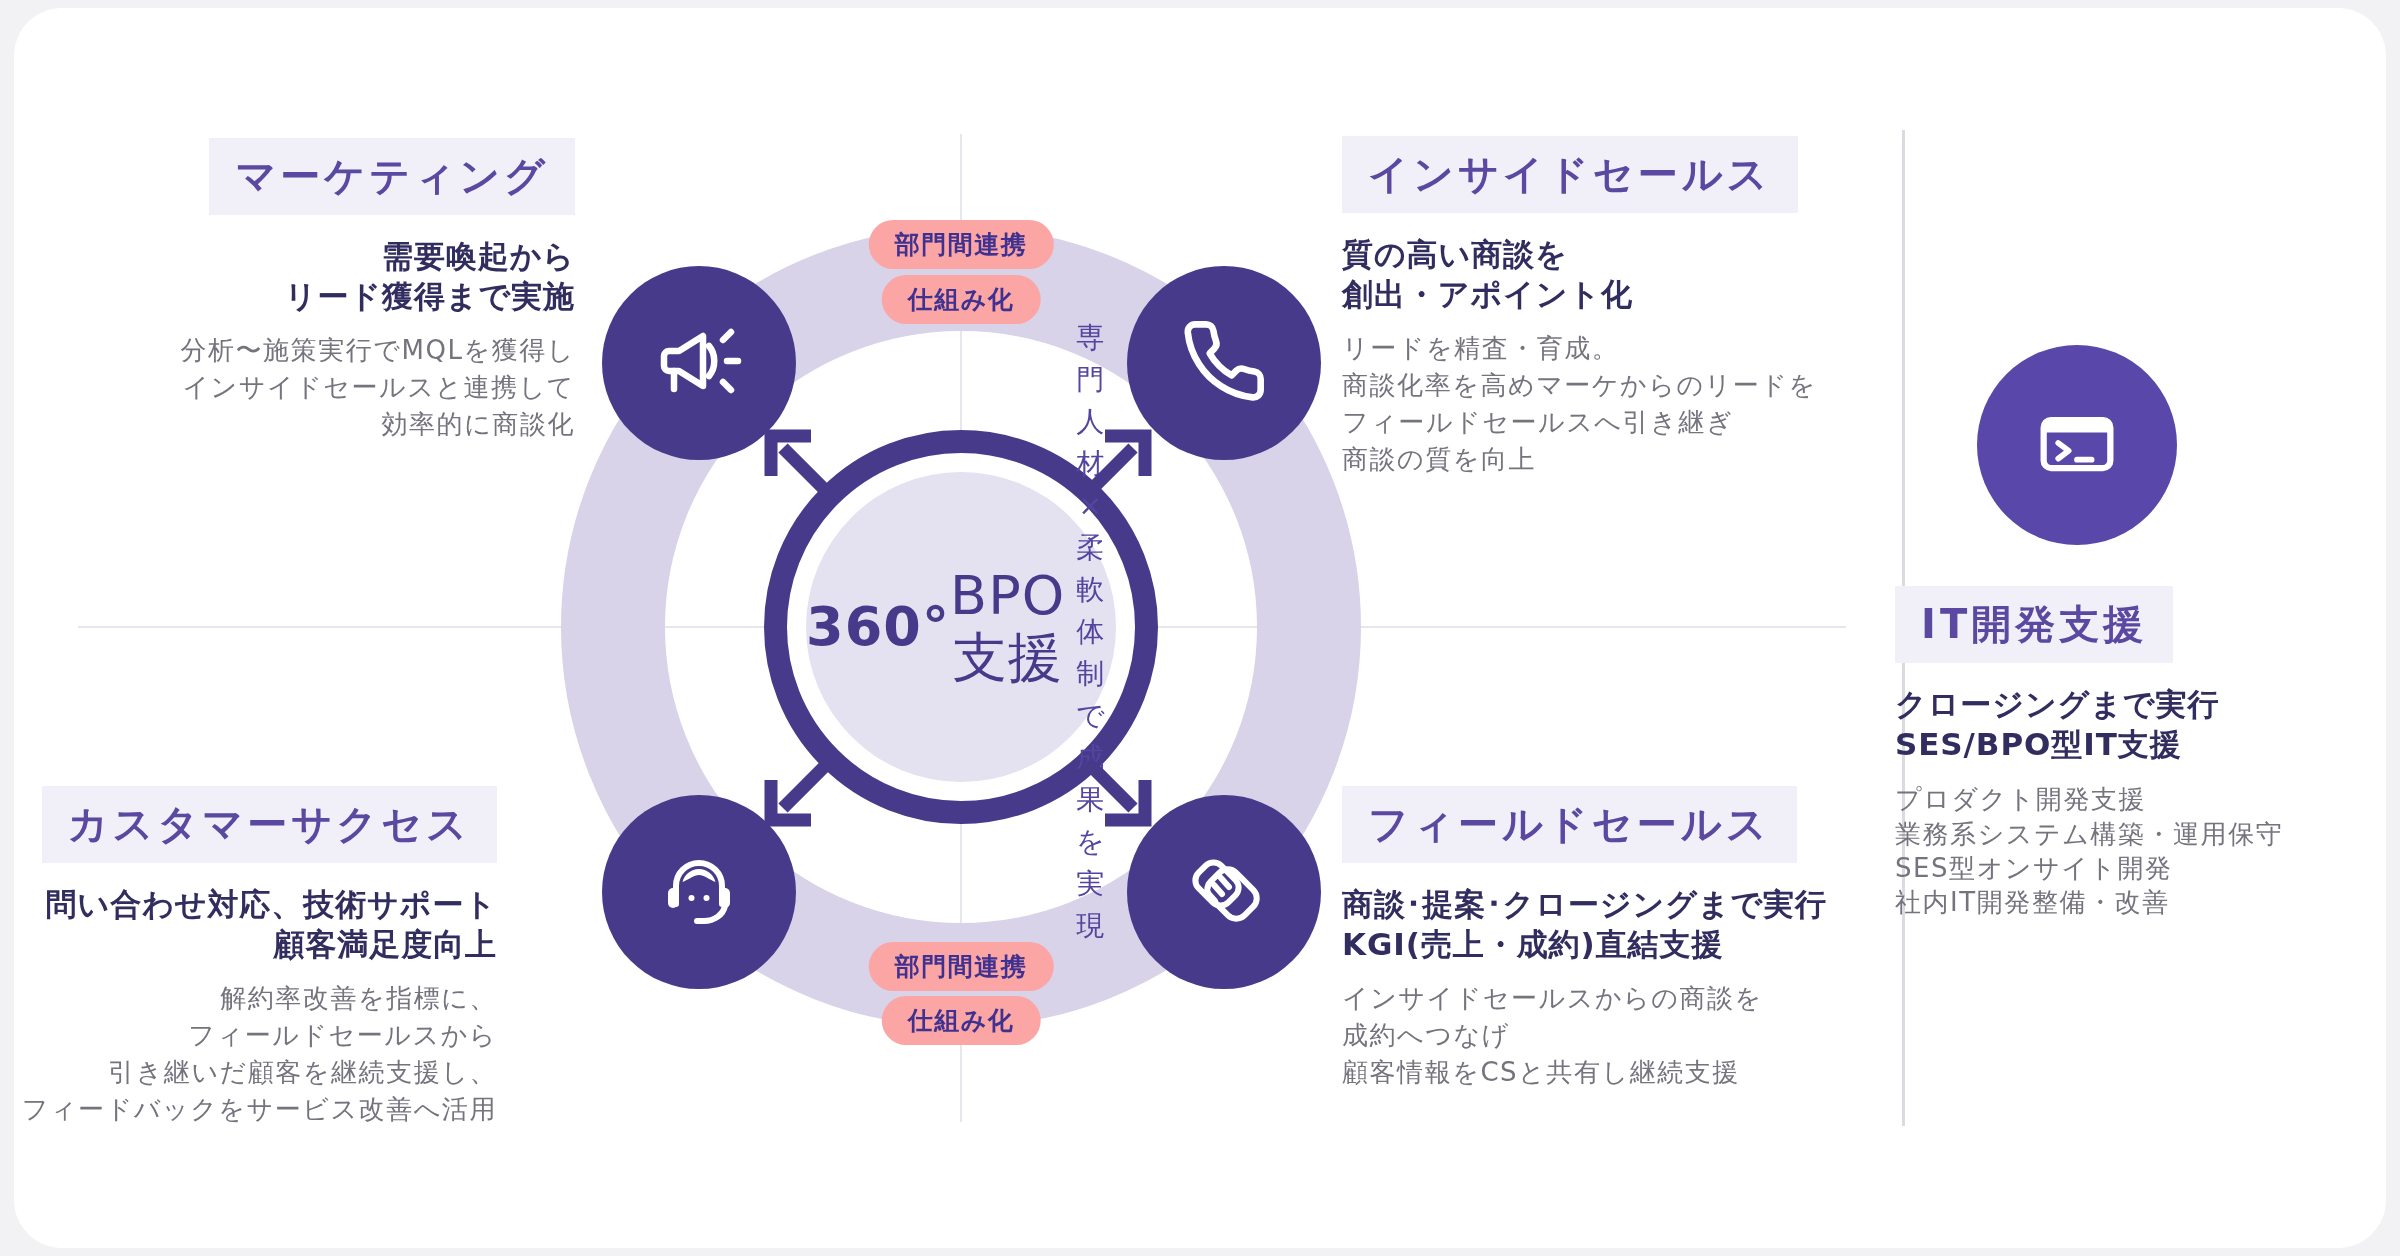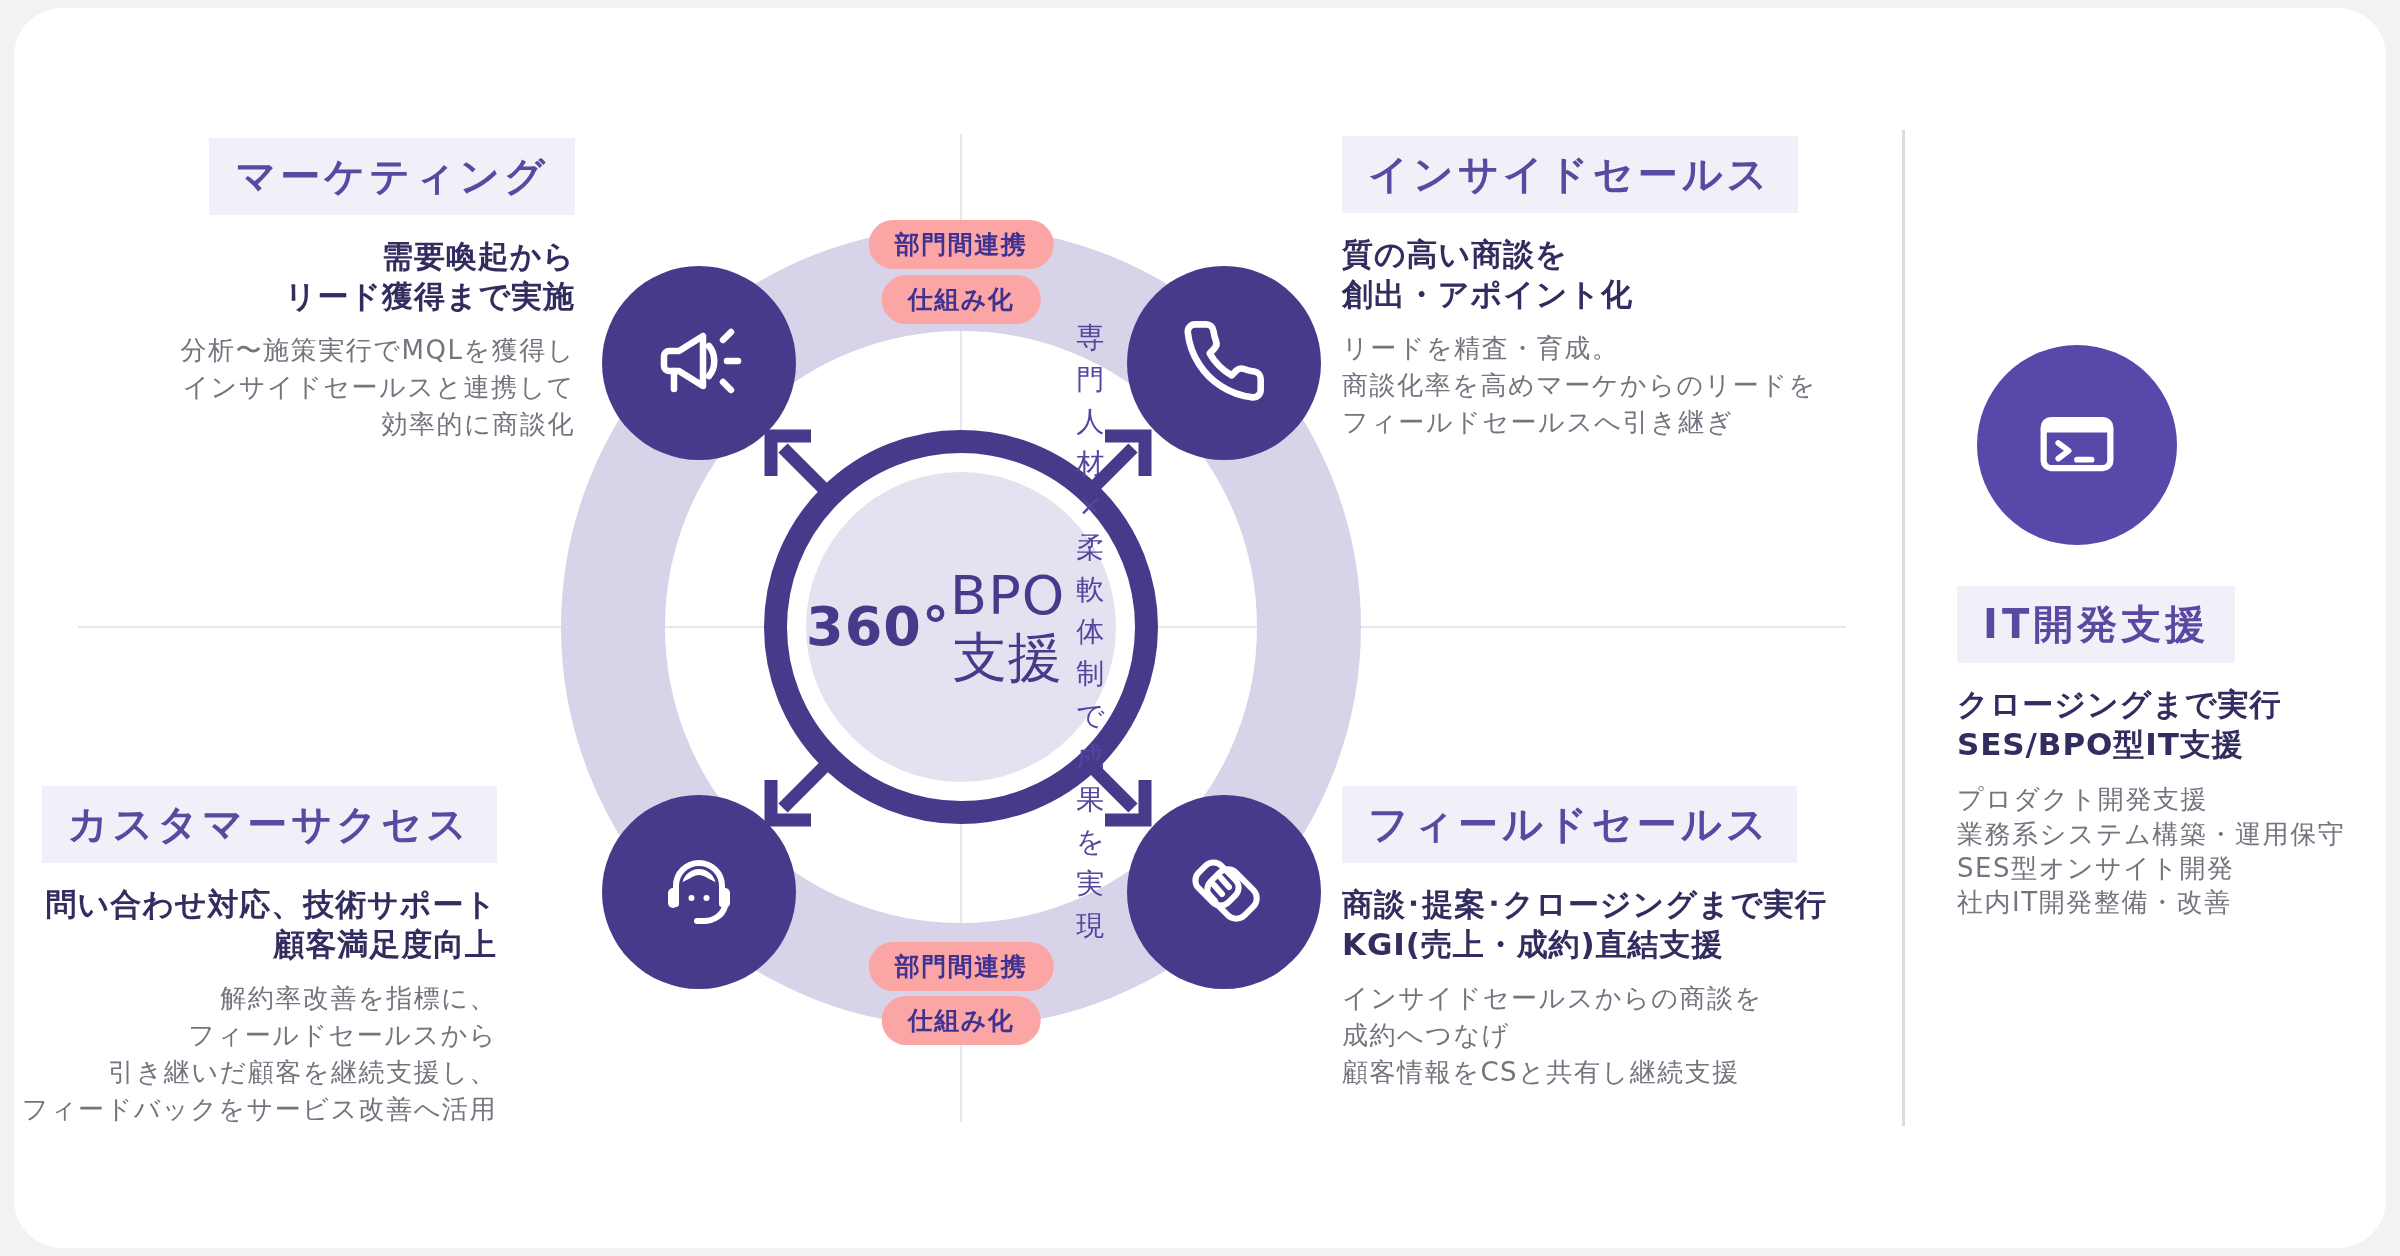--- a/index.html
+++ b/index.html
@@ -82,21 +82,21 @@
   }
   .q-sub{font-size:31px;font-weight:bold;color:#322d5f;line-height:1.28;letter-spacing:0.03em;white-space:nowrap;}
   .q-body{font-size:26px;color:#75737e;line-height:1.42;letter-spacing:0.06em;margin-top:16px;white-space:nowrap;}
 
   
   .divider{position:absolute;left:1902px;top:130px;width:3px;height:996px;background:#dadae0;}
   .it-circle{
     position:absolute;left:1977px;top:345px;width:200px;height:200px;border-radius:50%;
     background:#5948a9;display:flex;align-items:center;justify-content:center;
   }
-  .it-block{position:absolute;left:1957px;top:586px;text-align:left;}
+  .it-block{position:absolute;left:1895px;top:586px;text-align:left;}
   .it-block .q-body{line-height:1.32;margin-top:18px;}
 </style>
 </head>
 <body>
 
 <div class="stage">
   <div class="card"></div>
 
   <div class="hline"></div>
   <div class="vline"></div>
@@ -204,20 +204,21 @@
   <div class="qblock left-al q-inside">
     <div class="q-head">インサイドセールス</div>
     <div class="q-sub">
       <div>質の高い商談を</div>
       <div>創出・アポイント化</div>
     </div>
     <div class="q-body">
       <div>リードを精査・育成。</div>
       <div>商談化率を高めマーケからのリードを</div>
       <div>フィールドセールスへ引き継ぎ</div>
+      <div>商談の質を向上</div>
     </div>
   </div>
 
   <div class="qblock right-al q-cs">
     <div class="q-head">カスタマーサクセス</div>
     <div class="q-sub">
       <div>問い合わせ対応、技術サポート</div>
       <div>顧客満足度向上</div>
     </div>
     <div class="q-body">

